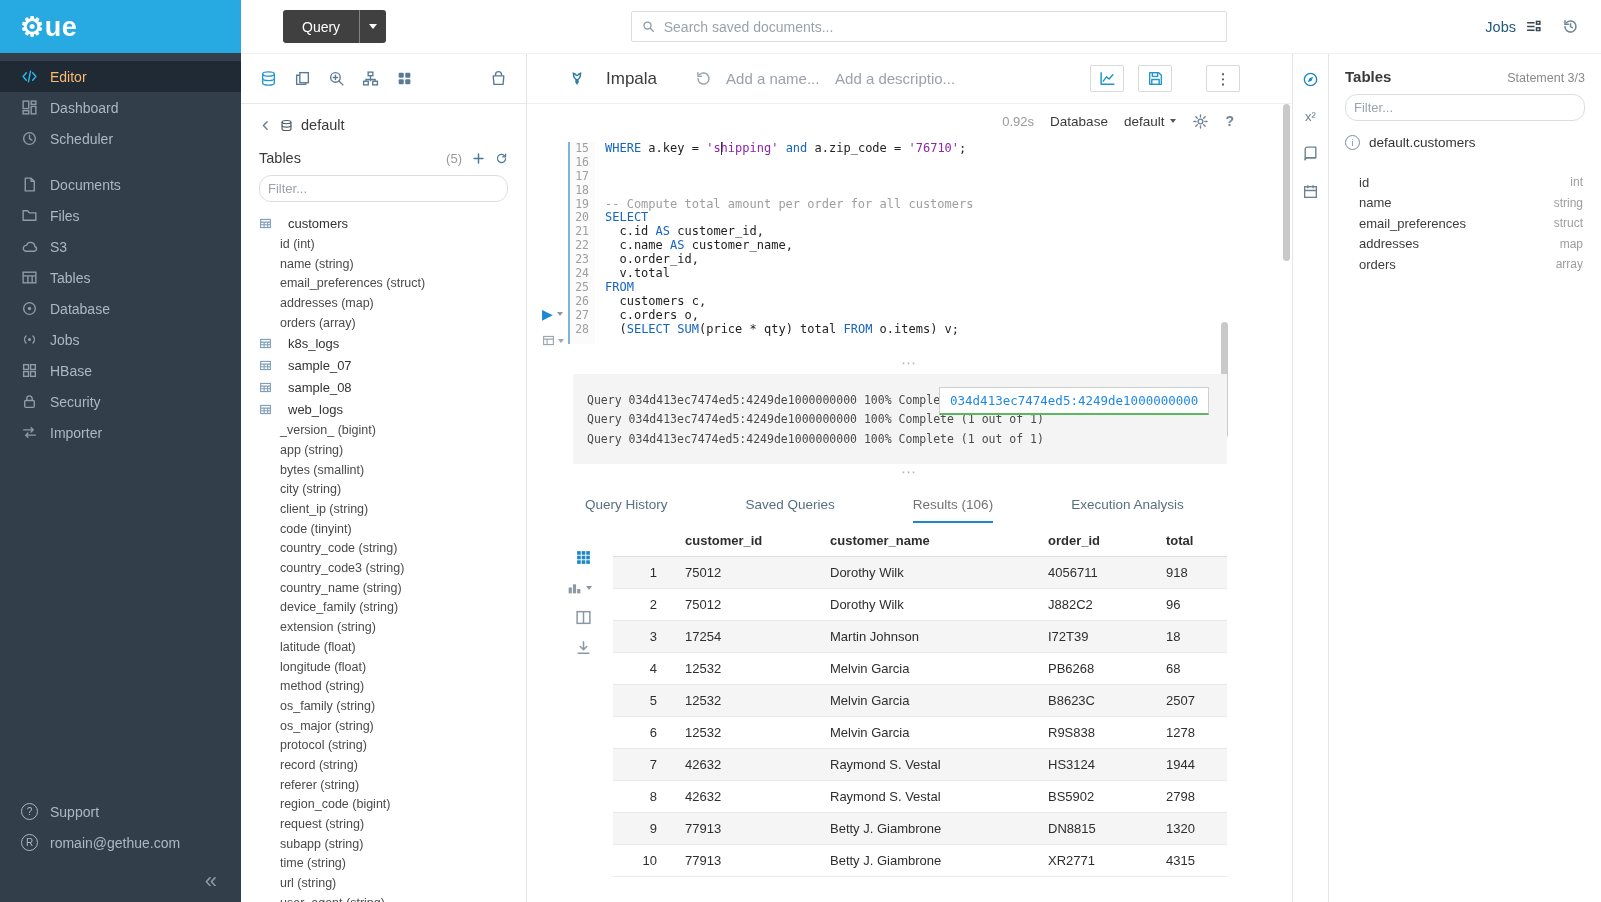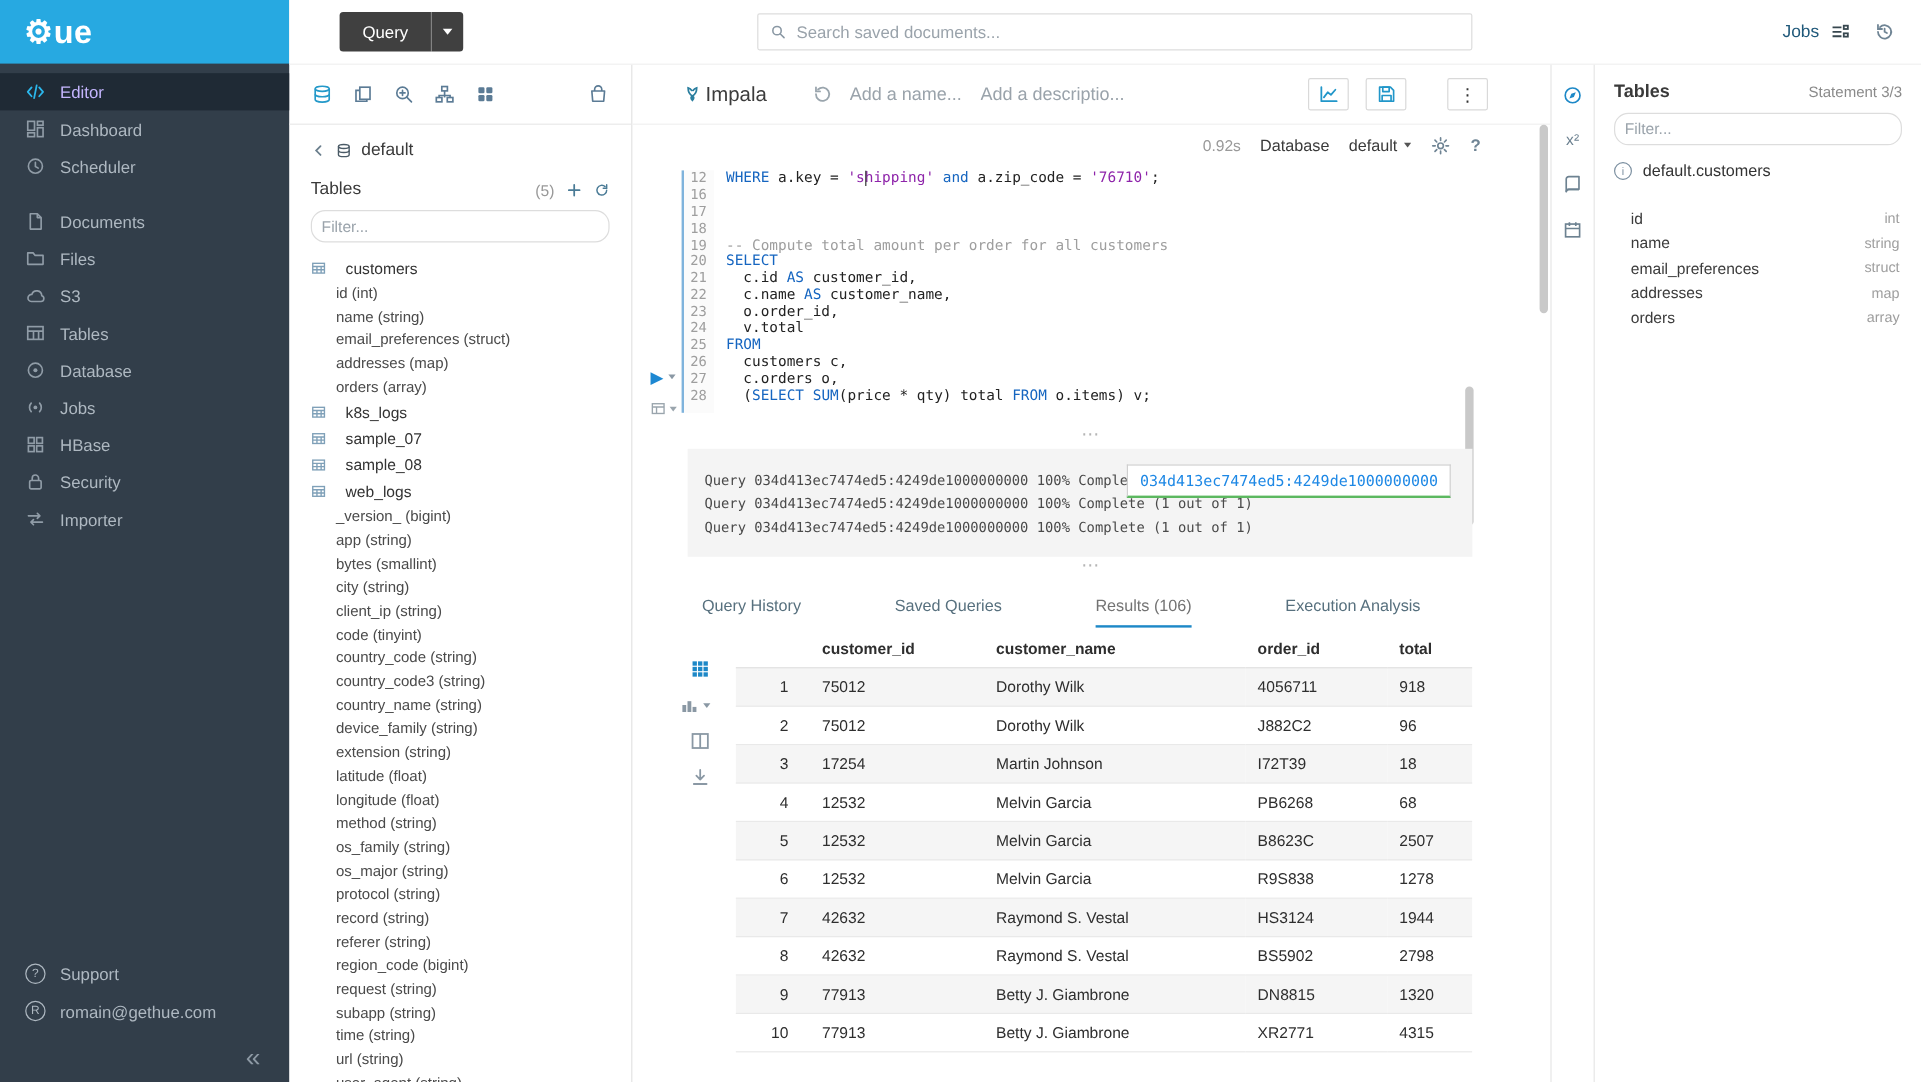--- a/index.html
+++ b/index.html
@@ -8,21 +8,21 @@
   .app{display:flex;width:1601px;height:902px}
 
   
   .sidebar{width:241px;flex-shrink:0;background:#323e4a;display:flex;flex-direction:column}
   .logo{height:53px;background:#27a9e1;color:#fff;display:flex;align-items:center;
     padding-left:20px;font-size:27px;font-weight:bold;letter-spacing:.5px;cursor:pointer}
   .nav{margin-top:8px}
   .nav-item{height:31px;display:flex;align-items:center;gap:12px;padding-left:21px;
     color:#aeb8c1;font-size:14px;cursor:pointer;white-space:nowrap}
   .nav-item .icn{color:#909ca7}
-  .nav-item.active{background:#1f2a35;color:#c4b5fd}
+  .nav-item.active{background:#1f2a35;color:#fdba74}
   .nav-item.active .icn{color:#2bb7ec}
   .nav-gap{height:15px}
   .nav-bottom{margin-top:auto;padding-bottom:8px}
   .collapse{color:#8d99a4;font-size:22px;text-align:right;padding:12px 24px 2px 0;cursor:pointer;line-height:1}
   .icn{display:inline-flex;width:17px;height:17px;flex-shrink:0}
   .icn svg{width:100%;height:100%}
   .icn-sm{width:13px;height:13px}
   .circle-icn{width:17px;height:17px;border:1.3px solid currentColor;border-radius:50%;
     display:inline-flex;align-items:center;justify-content:center;font-size:10px;flex-shrink:0}
 
@@ -66,21 +66,21 @@
   .tbl-list{margin-top:10px}
   .tbl-row{height:22px;display:flex;align-items:center;gap:16px;font-size:13px;color:#333;cursor:pointer}
   .tbl-row .icn{color:#7fa0b8}
   .col-row{height:19.7px;padding-left:21px;display:flex;align-items:center;font-size:12.5px;
     color:#4a4a4a;cursor:pointer;white-space:nowrap}
 
   
   .main-area{flex:1;min-width:0;position:relative;display:flex;flex-direction:column;overflow:hidden}
   .editor-hdr{height:50px;flex-shrink:0;display:flex;align-items:center;padding:0 52px 0 40px;
     gap:14px;border-bottom:1px solid #f0f0f0}
-  .engine{display:flex;align-items:center;gap:1px;cursor:pointer}
+  .engine{display:flex;align-items:center;gap:19px;cursor:pointer}
   .engine .icn{color:#2a7e9e;width:20px;height:20px}
   .engine-name{font-size:17px;color:#3c3c3c}
   .hdr-history{color:#9aa5ad;margin-left:24px;cursor:pointer}
   .name-input{border:none;outline:none;font-size:15px;font-family:inherit;width:95px}
   .desc-input{border:none;outline:none;font-size:15px;font-family:inherit;width:125px}
   .hdr-actions{margin-left:auto;display:flex;align-items:center;gap:14px}
   .hdr-btn{width:34px;height:27px;border:1px solid #d9d9d9;border-radius:2px;background:#fff;
     display:flex;align-items:center;justify-content:center;color:#2196c9;cursor:pointer}
   .hdr-btn.kebab{color:#333;margin-left:20px;font-size:15px}
   .editor-toolbar{height:34px;flex-shrink:0;display:flex;align-items:center;justify-content:flex-end;
@@ -636,21 +636,21 @@
               <span class="icn icn-sm">
                   <svg viewBox="0 0 16 16" fill="none" stroke="currentColor" stroke-width="1.4">
                     <rect x="2" y="3" width="12" height="10"></rect>
                     <path d="M2 6.3h12M6.3 6.3v6.7"></path>
                   </svg>
                 </span>
               <span class="caret"></span>
             </span>
           </div>
           <div class="gutter">
-              <div class="cl">12</div>
+              <div class="cl">15</div>
               <div class="cl">16</div>
               <div class="cl">17</div>
               <div class="cl">18</div>
               <div class="cl">19</div>
               <div class="cl">20</div>
               <div class="cl">21</div>
               <div class="cl">22</div>
               <div class="cl">23</div>
               <div class="cl">24</div>
               <div class="cl">25</div>

